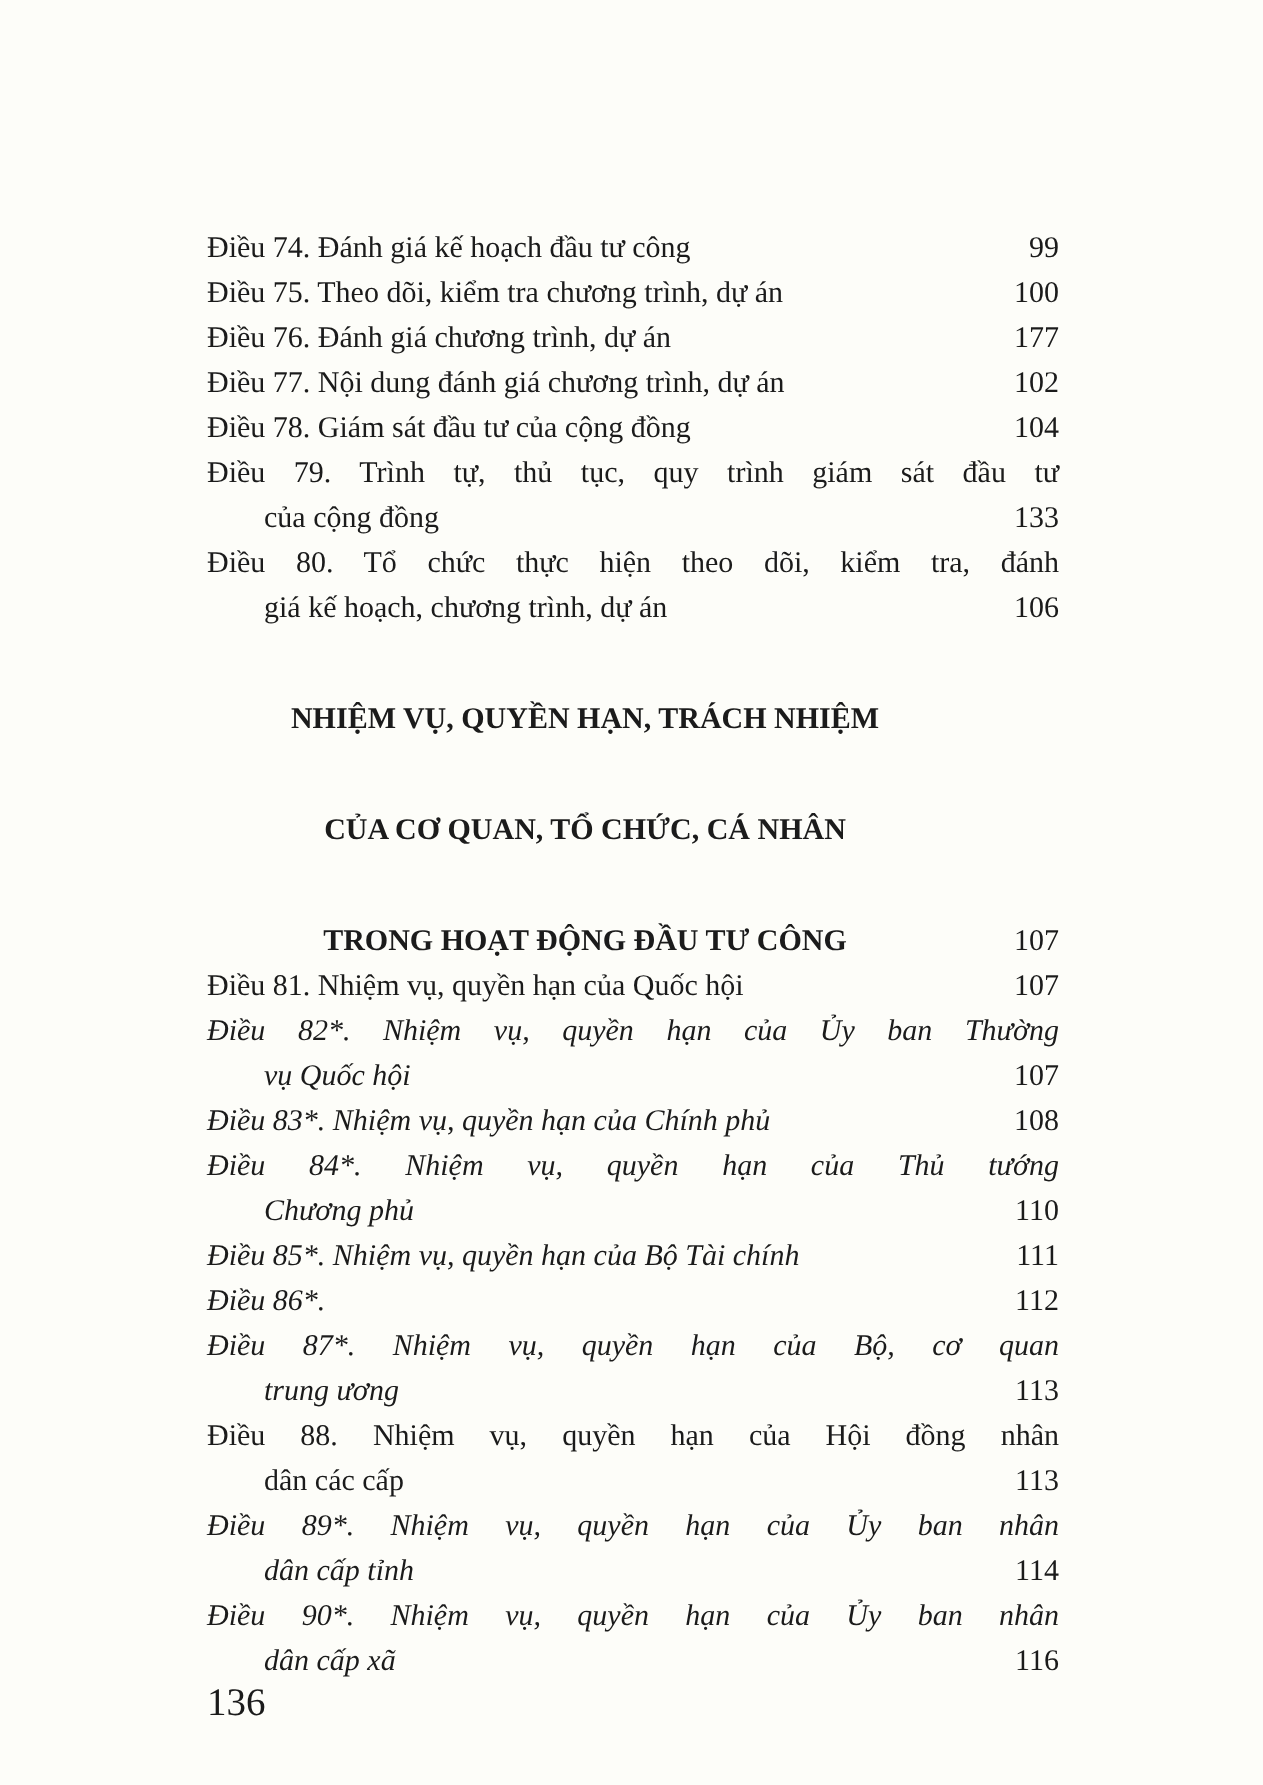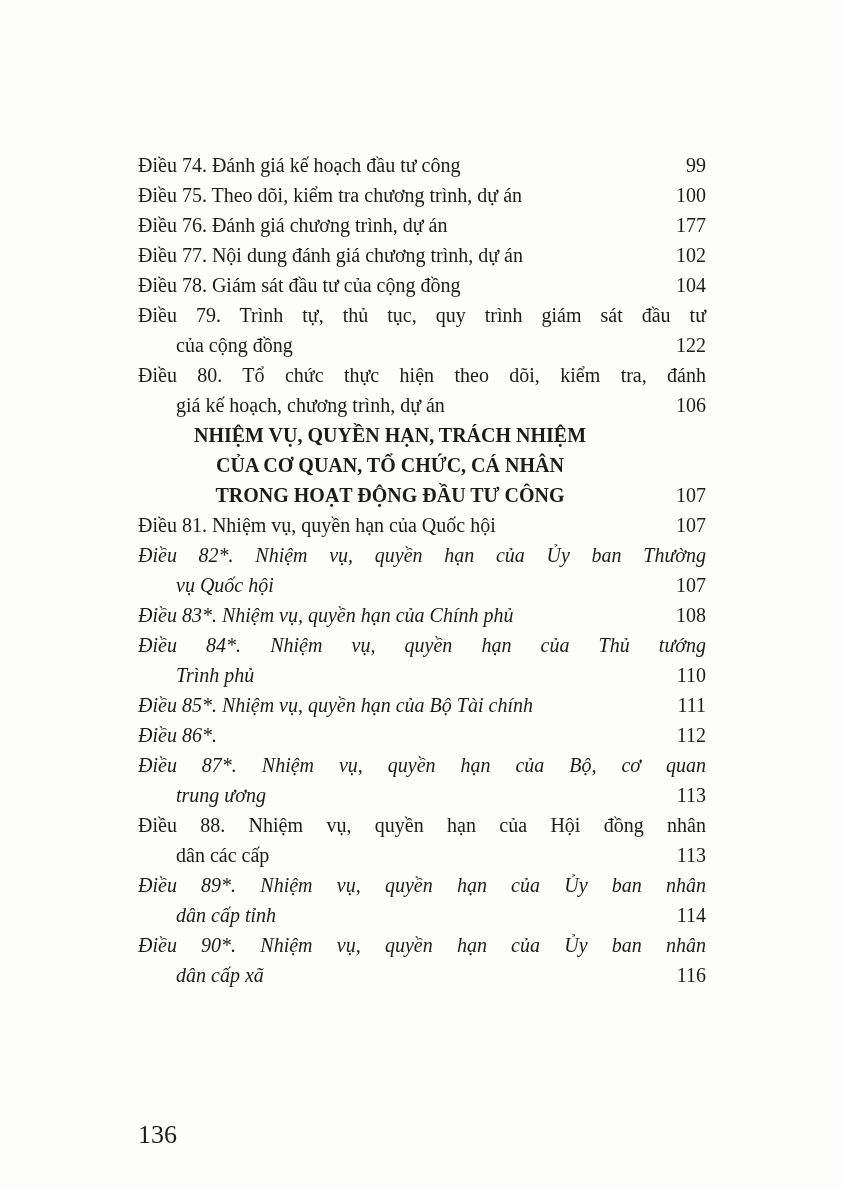--- a/index.html
+++ b/index.html
@@ -56,20 +56,21 @@
   .chapter-label {
     display: flex;
   }
   .chapter-label .entry-text {
     text-align: center;
     font-style: italic;
   }
   .chapter-title {
     text-align: center;
     font-weight: bold;
+    margin-top: 44px;
   }
   .footer-page-number {
     position: absolute;
     left: 138px;
     top: 1120px;
     font-size: 26px;
     line-height: 30px;
   }
 </style>
 </head>
@@ -95,21 +96,21 @@
       </div>
       <div class="entry-line">
         <span class="entry-text">Điều 78. Giám sát đầu tư của cộng đồng</span>
         <span class="entry-page">104</span>
       </div>
       <div class="entry-line">
         <span class="entry-text justify">Điều 79. Trình tự, thủ tục, quy trình giám sát đầu tư</span>
       </div>
       <div class="entry-line">
         <span class="entry-text cont">của cộng đồng</span>
-        <span class="entry-page">122</span>
+        <span class="entry-page">133</span>
       </div>
       <div class="entry-line">
         <span class="entry-text justify">Điều 80. Tổ chức thực hiện theo dõi, kiểm tra, đánh</span>
       </div>
       <div class="entry-line">
         <span class="entry-text cont">giá kế hoạch, chương trình, dự án</span>
         <span class="entry-page">106</span>
       </div>
       <div class="entry-line">
         <span class="entry-text chapter-title">NHIỆM VỤ, QUYỀN HẠN, TRÁCH NHIỆM</span>
@@ -135,21 +136,21 @@
         <span class="entry-page">107</span>
       </div>
       <div class="entry-line">
         <span class="entry-text italic">Điều 83*. Nhiệm vụ, quyền hạn của Chính phủ</span>
         <span class="entry-page">108</span>
       </div>
       <div class="entry-line">
         <span class="entry-text italic justify">Điều 84*. Nhiệm vụ, quyền hạn của Thủ tướng</span>
       </div>
       <div class="entry-line">
-        <span class="entry-text italic cont">Trình phủ</span>
+        <span class="entry-text italic cont">Chương phủ</span>
         <span class="entry-page">110</span>
       </div>
       <div class="entry-line">
         <span class="entry-text italic">Điều 85*. Nhiệm vụ, quyền hạn của Bộ Tài chính</span>
         <span class="entry-page">111</span>
       </div>
       <div class="entry-line">
         <span class="entry-text italic">Điều 86*.</span>
         <span class="entry-page">112</span>
       </div>

